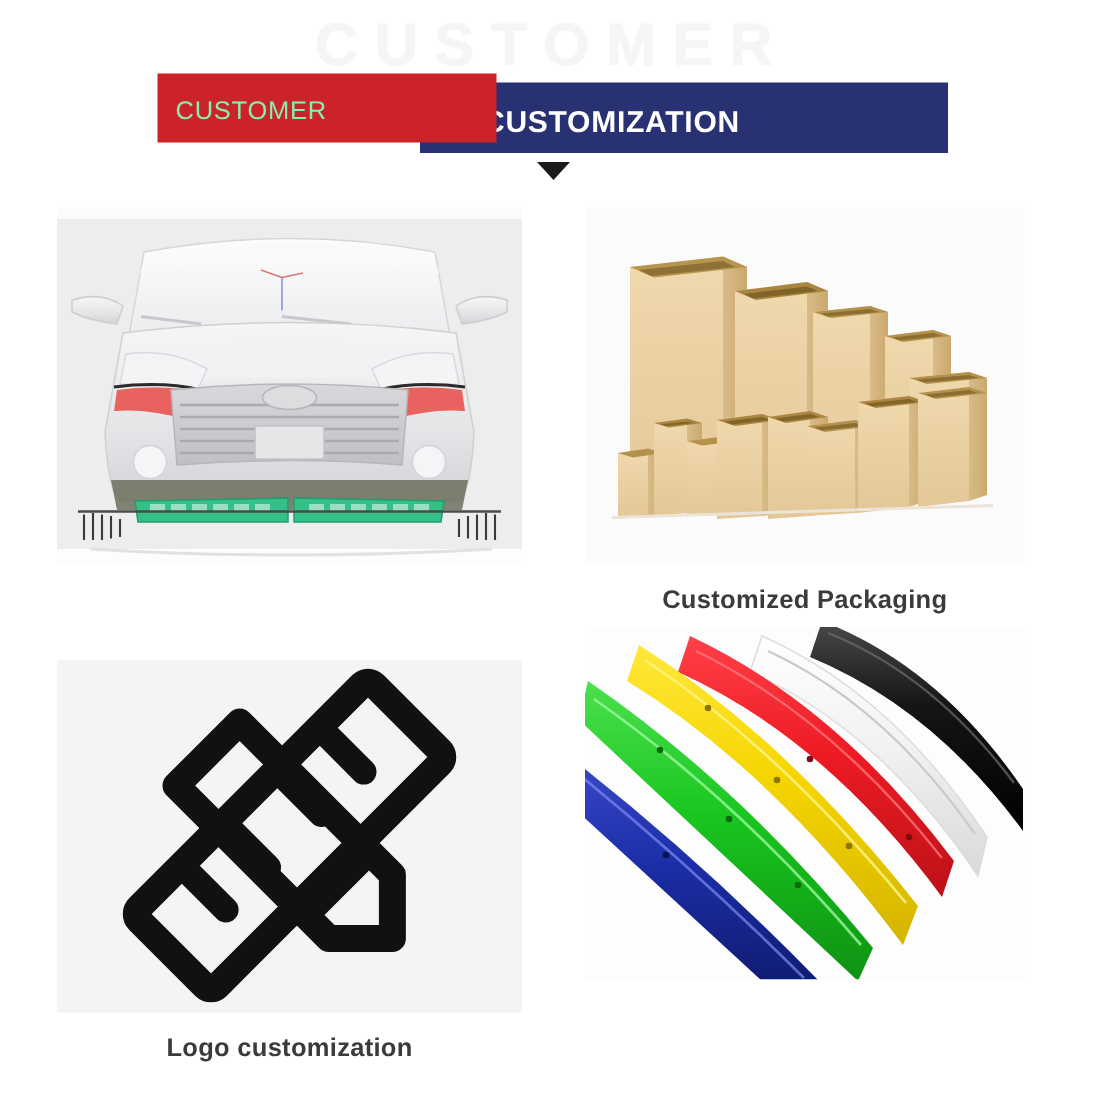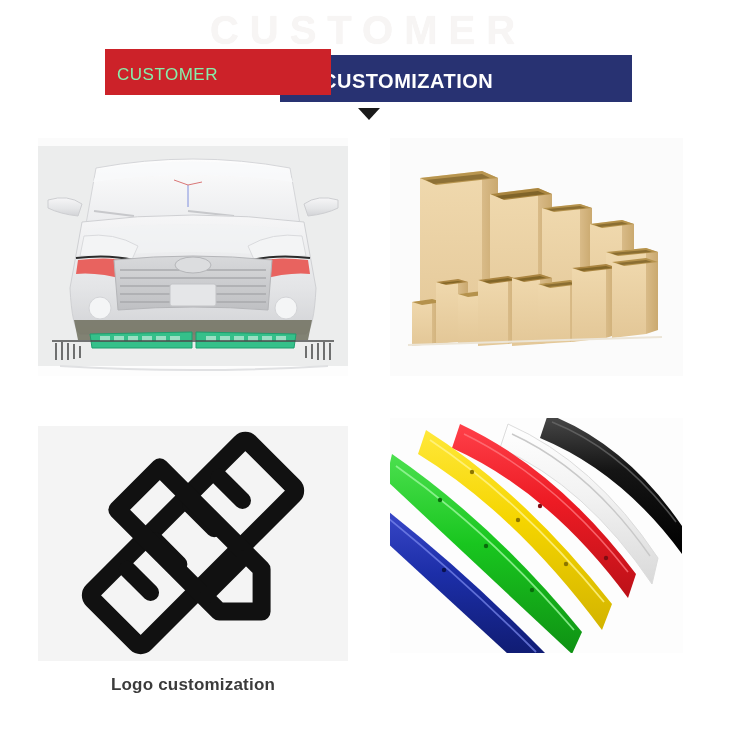--- a/index.html
+++ b/index.html
@@ -112,21 +112,21 @@
     text-align: center;
     font-size: 17px;
     font-weight: bold;
     color: #3b3b3b;
     letter-spacing: 0.2px;
     white-space: nowrap;
   }
 
   #cell-product   { left: 38px;  top: 138px; width: 310px; height: 280px; }
   #cell-packaging { left: 390px; top: 138px; width: 293px; height: 280px; }
-  #cell-logo      { left: 38px;  top: 426px; width: 310px; height: 275px; }
+  #cell-logo      { left: 38px;  top: 440px; width: 310px; height: 275px; }
   #cell-color     { left: 390px; top: 418px; width: 293px; height: 275px; }
 
   #panel-product   { width: 310px; height: 238px; background: #eceded; }
   #panel-packaging { width: 293px; height: 238px; background: #fbfbfb; }
   #panel-logo      { width: 310px; height: 235px; background: #f4f4f4; }
   #panel-color     { width: 293px; height: 235px; background: #fdfdfd; }
 
   #caption-product   { top: 252px; }
   #caption-packaging { top: 252px; }
   #caption-logo      { top: 249px; }
@@ -346,20 +346,21 @@
       <g>
         <polygon points="222,124 256,120 256,196 222,200" fill="url(#boxFront)"></polygon>
         <polygon points="256,120 268,124 268,192 256,196" fill="url(#boxSide)"></polygon>
         <polygon points="222,124 256,120 268,124 234,128" fill="#b5924c"></polygon>
         <polygon points="227,125 256,122 262,124 232,127" fill="#8b6e32"></polygon>
       </g>
 
       <line x1="18" y1="207" x2="272" y2="199" stroke="#ece5d7" stroke-width="2"></line>
     </svg>
   </div>
+  <div class="caption" id="caption-packaging">Customized Packaging</div>
 </div>
 
 <div class="cell" id="cell-logo">
   <div class="panel" id="panel-logo">
     <svg width="310" height="235" viewBox="0 0 310 235">
       <rect x="0" y="0" width="310" height="235" fill="#f4f4f4"></rect>
       <g transform="translate(155,117) rotate(45) translate(-155,-117)">
 
         <rect x="118" y="6" width="74" height="222" rx="6" fill="none" stroke="#111111" stroke-width="18"></rect>
         <g stroke="#111111" stroke-width="17" stroke-linecap="round">

